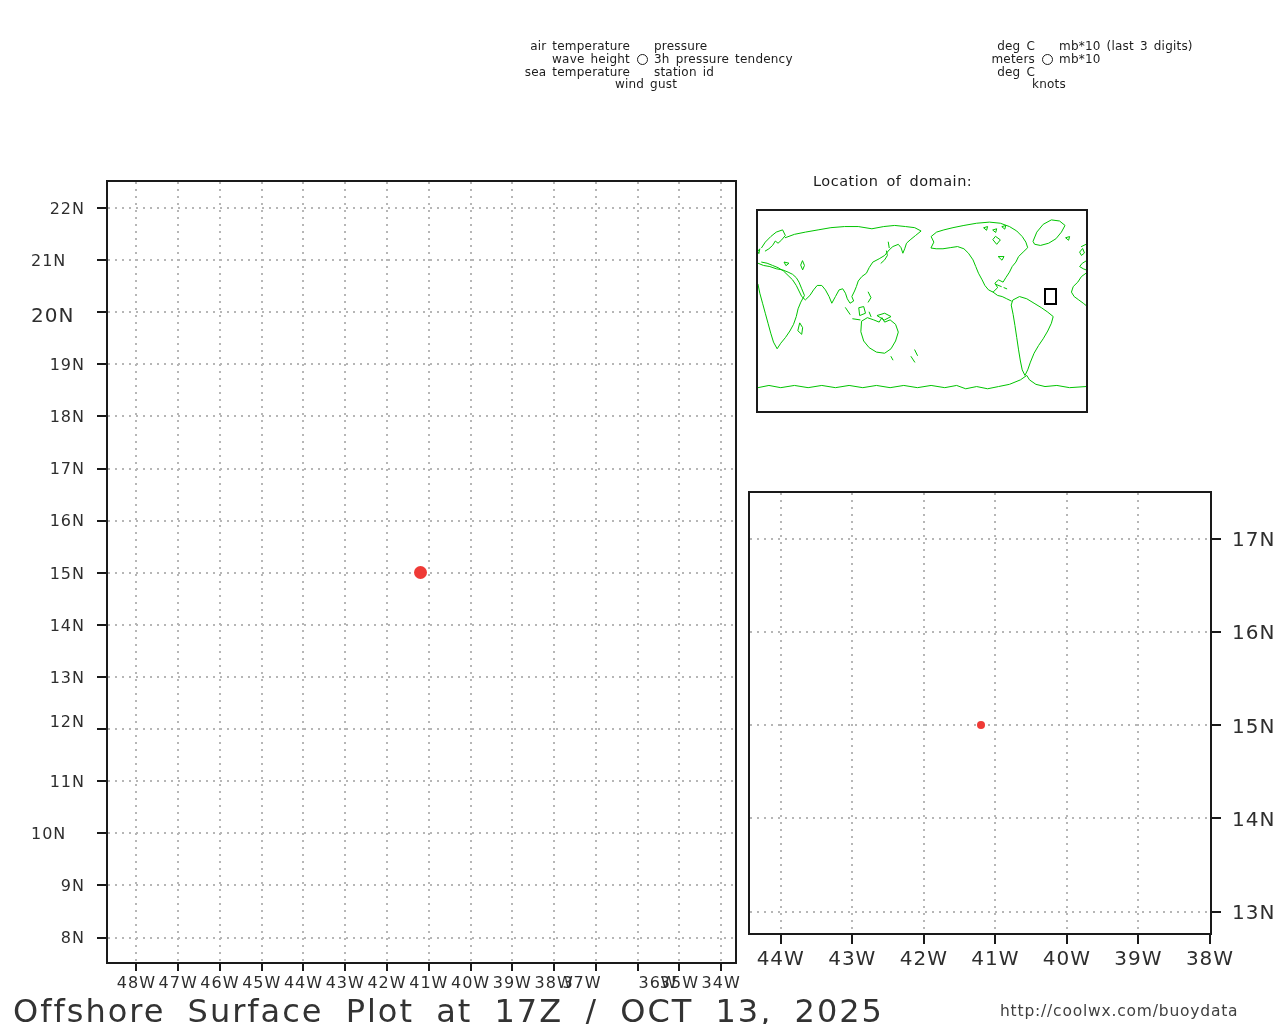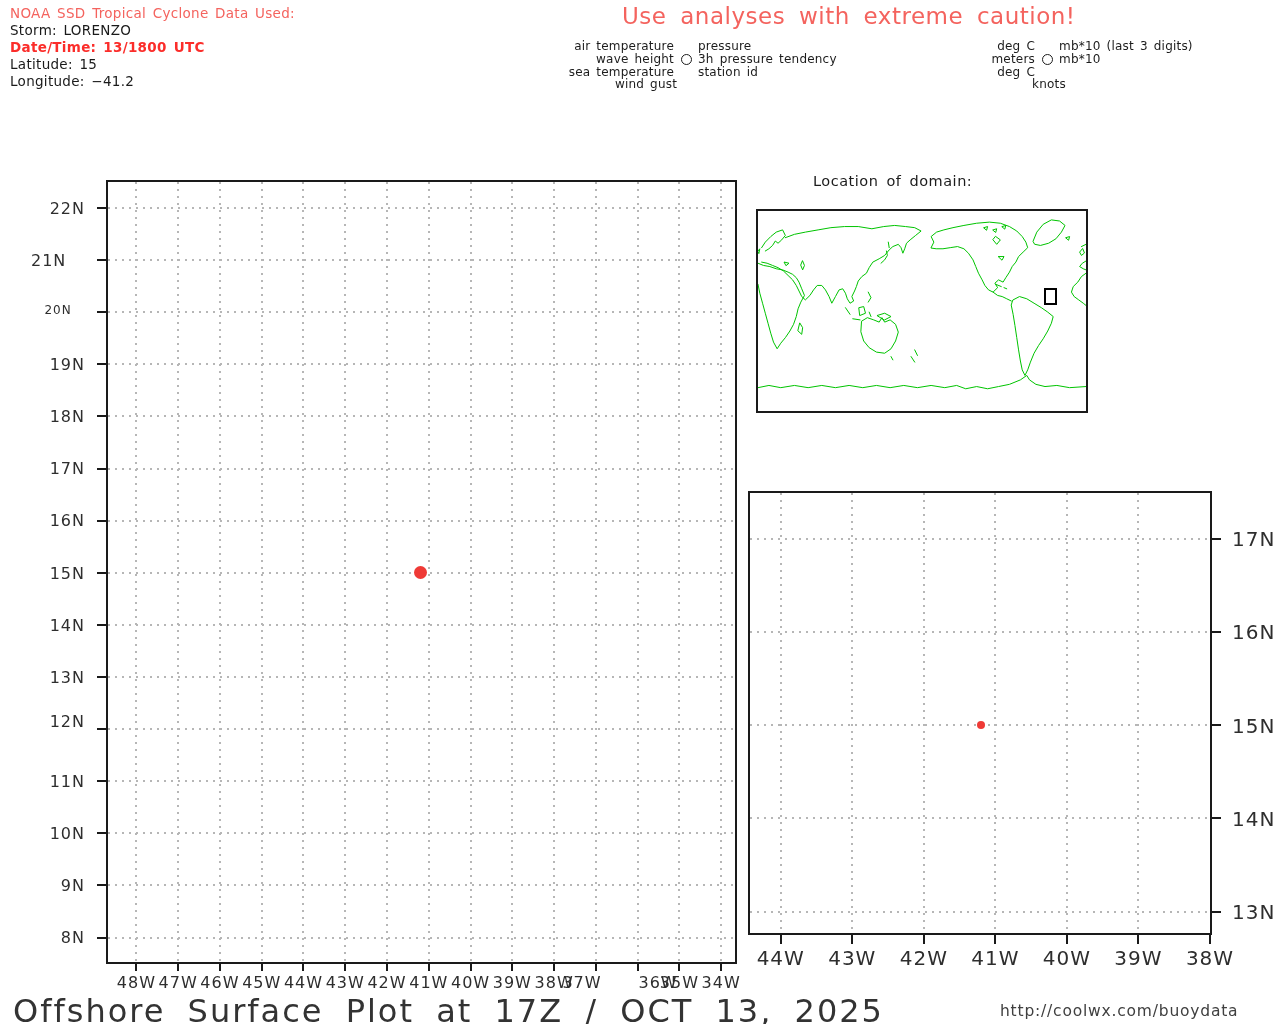--- a/index.html
+++ b/index.html
@@ -18,21 +18,21 @@
              word-spacing:6px; color:#f4635e; white-space:nowrap; }
 
   
   .legend { position:absolute; top:40px; font-size:12px; line-height:12.8px; color:#1c1c1c;
             letter-spacing:0.2px; word-spacing:2px; white-space:nowrap; }
   .legend .lrow { display:flex; align-items:center; height:12.8px; }
   .legend .lcol { text-align:right; }
   .legend .mid  { width:24px; display:flex; justify-content:center; align-items:center; }
   .legend .rcol { text-align:left; }
   .legend.station { left:518px; }
-  .legend.station .lcol { width:112px;margin-left:44px; }
+  .legend.station .lcol { width:112px; }
   .legend.station .row4 { width:256px; text-align:center; }
   .legend.units { left:965px; }
   .legend.units .lcol { width:70px; }
   .legend.units .row4 { width:168px; text-align:center; }
   .circle-icon { width:11px; height:11px; border:1.5px solid #1c1c1c; border-radius:50%;
                  display:inline-block; background:#fff; }
 
   
   .warning { position:absolute; left:177px; top:145px; font-size:13.5px; color:#f94744;
              letter-spacing:0.8px; word-spacing:4px; white-space:nowrap; }
@@ -64,29 +64,21 @@
   .footer-title { position:absolute; left:13px; top:992px; font-size:32px; color:#333333;
                   letter-spacing:2px; word-spacing:10px; white-space:nowrap; }
   .footer-url { position:absolute; left:1000px; top:1002px; font-size:15.5px; color:#404040;
                 letter-spacing:0.8px; white-space:nowrap; }
 </style>
 </head>
 <body>
 
 <div class="page">
 
-  <div class="storm-info">
-    <div class="txt-salmon">NOAA SSD Tropical Cyclone Data Used:</div>
-    <div>Storm: LORENZO</div>
-    <div class="txt-boldred">Date/Time: 13/1800 UTC</div>
-    <div>Latitude: 15</div>
-    <div>Longitude: −41.2</div>
-  </div>
-
-  <div class="caution">Use analyses with extreme caution!</div>
+
 
   <div class="legend station">
     <div class="lrow">
       <span class="lcol">air temperature</span>
       <span class="mid"></span>
       <span class="rcol">pressure</span>
     </div>
     <div class="lrow">
       <span class="lcol">wave height</span>
       <span class="mid">
@@ -171,21 +163,21 @@
       <div class="tick" style="left: 612.215px; top: 780px; width: 2px; height: 9px;"></div>
       <div class="axis-label" style="left: 573.215px; top: 791px; width: 80px; text-align: center; font-size: 16px;">34W</div>
       <div class="hgrid" style="top: 25.0521px; left: 0px; width: 627px;"></div>
       <div class="tick" style="top: 25.0521px; height: 2px; width: 9px; left: -11px;"></div>
       <div class="axis-label" style="top: 16.7721px; font-size: 16px; left: -77px; width: 54px; text-align: right;">22N</div>
       <div class="hgrid" style="top: 77.1563px; left: 0px; width: 627px;"></div>
       <div class="tick" style="top: 77.1563px; height: 2px; width: 9px; left: -11px;"></div>
       <div class="axis-label" style="top: 68.8763px; font-size: 16px; left: -77px; width: 54px; text-align: left;">21N</div>
       <div class="hgrid" style="top: 129.261px; left: 0px; width: 627px;"></div>
       <div class="tick" style="top: 129.261px; height: 2px; width: 9px; left: -11px;"></div>
-      <div class="axis-label" style="top: 120.981px; font-size: 12px; left: -77px; width: 54px; text-align: center;">20N</div>
+      <div class="axis-label" style="top: 120.981px; font-size: 20px; left: -77px; width: 54px; text-align: left;">20N</div>
       <div class="hgrid" style="top: 181.365px; left: 0px; width: 627px;"></div>
       <div class="tick" style="top: 181.365px; height: 2px; width: 9px; left: -11px;"></div>
       <div class="axis-label" style="top: 173.085px; font-size: 16px; left: -77px; width: 54px; text-align: right;">19N</div>
       <div class="hgrid" style="top: 233.469px; left: 0px; width: 627px;"></div>
       <div class="tick" style="top: 233.469px; height: 2px; width: 9px; left: -11px;"></div>
       <div class="axis-label" style="top: 225.189px; font-size: 16px; left: -77px; width: 54px; text-align: right;">18N</div>
       <div class="hgrid" style="top: 285.573px; left: 0px; width: 627px;"></div>
       <div class="tick" style="top: 285.573px; height: 2px; width: 9px; left: -11px;"></div>
       <div class="axis-label" style="top: 277.293px; font-size: 16px; left: -77px; width: 54px; text-align: right;">17N</div>
       <div class="hgrid" style="top: 337.677px; left: 0px; width: 627px;"></div>
@@ -201,21 +193,21 @@
       <div class="tick" style="top: 493.99px; height: 2px; width: 9px; left: -11px;"></div>
       <div class="axis-label" style="top: 485.71px; font-size: 16px; left: -77px; width: 54px; text-align: right;">13N</div>
       <div class="hgrid" style="top: 546.094px; left: 0px; width: 627px;"></div>
       <div class="tick" style="top: 546.094px; height: 2px; width: 9px; left: -11px;"></div>
       <div class="axis-label" style="top: 530px; font-size: 16px; left: -77px; width: 54px; text-align: right;">12N</div>
       <div class="hgrid" style="top: 598.198px; left: 0px; width: 627px;"></div>
       <div class="tick" style="top: 598.198px; height: 2px; width: 9px; left: -11px;"></div>
       <div class="axis-label" style="top: 589.918px; font-size: 16px; left: -77px; width: 54px; text-align: right;">11N</div>
       <div class="hgrid" style="top: 650.303px; left: 0px; width: 627px;"></div>
       <div class="tick" style="top: 650.303px; height: 2px; width: 9px; left: -11px;"></div>
-      <div class="axis-label" style="top: 642.023px; font-size: 16px; left: -77px; width: 54px; text-align: right;">10N</div>
+      <div class="axis-label" style="top: 642.023px; font-size: 16px; left: -77px; width: 54px; text-align: left;">10N</div>
       <div class="hgrid" style="top: 702.407px; left: 0px; width: 627px;"></div>
       <div class="tick" style="top: 702.407px; height: 2px; width: 9px; left: -11px;"></div>
       <div class="axis-label" style="top: 694.127px; font-size: 16px; left: -77px; width: 54px; text-align: right;">9N</div>
       <div class="hgrid" style="top: 754.511px; left: 0px; width: 627px;"></div>
       <div class="tick" style="top: 754.511px; height: 2px; width: 9px; left: -11px;"></div>
       <div class="axis-label" style="top: 746.231px; font-size: 16px; left: -77px; width: 54px; text-align: right;">8N</div>
       <div class="storm-dot" style="width: 13px; height: 13px; left: 305.956px; top: 384.282px; background: rgb(239, 58, 54);"></div>
     </div>
 
   <div class="inset-title">Location of domain:</div>

